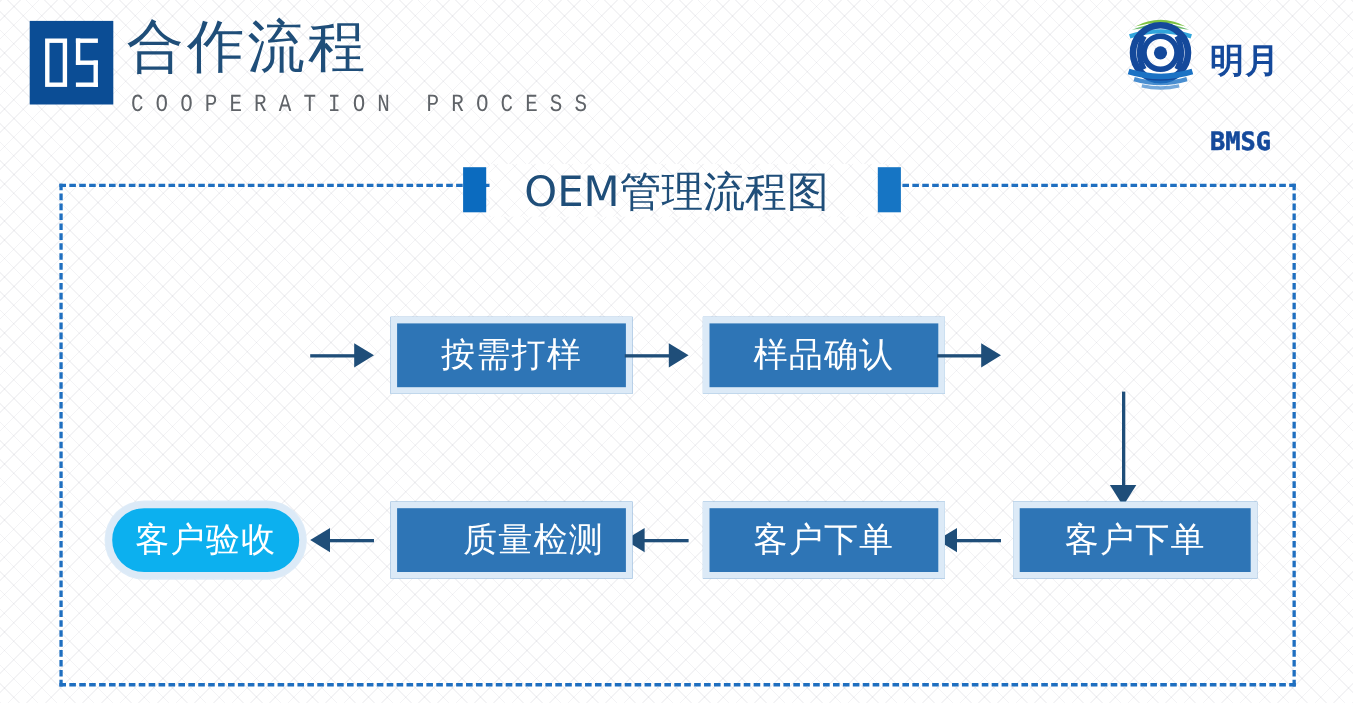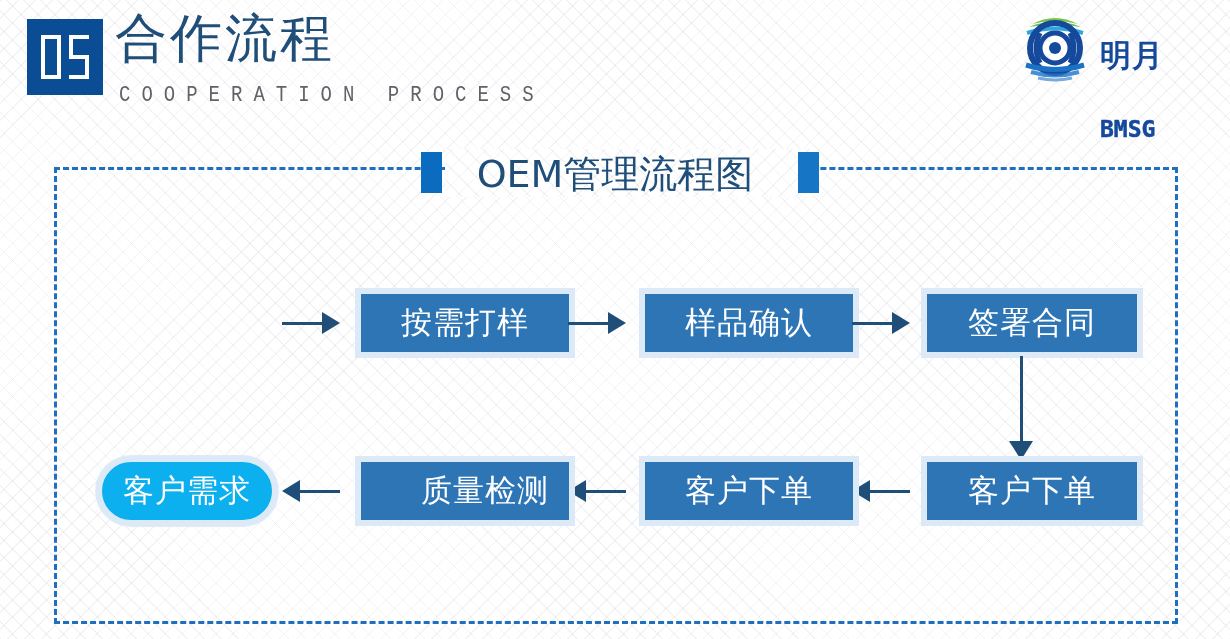--- a/index.html
+++ b/index.html
@@ -91,21 +91,21 @@
     width: 76px; height: 76px;
     display: flex;
     align-items: center;
     justify-content: center;
   }
 
   .title-cn {
     position: absolute;
     left: 115px;
     top: 12px;
-    font-family: Liberation Mono, monospace;
+    font-family: Liberation Sans, sans-serif;
     font-size: 52px;
     line-height: 62px;
     color: #1F4E79;
     letter-spacing: 3px;
     white-space: nowrap;
   }
   .title-en {
     position: absolute;
     left: 119px;
     top: 82px;
@@ -342,21 +342,20 @@
     <div class="head-right"></div>
   </div>
 
   <div class="node node-rect" style="left:628px; top:288px; width:220px; height:70px;">样品确认</div>
 
   <div class="arrow-h" style="left:852px; top:305px; width:58px; height:36px;">
     <div class="arrow-line-h" style="left:0; width:44px;"></div>
     <div class="head-right"></div>
   </div>
 
-  <div class="node node-rect" style="left:910px; top:288px; width:222px; height:70px;">签署合同</div>
 
   <div class="arrow-v" style="left:1005px; top:356px; width:32px; height:104px;">
     <div class="arrow-line-v" style="top:0; height:88px;"></div>
     <div class="head-down"></div>
   </div>
 
   <div class="node node-rect" style="left:910px; top:456px; width:222px; height:70px;font-family:Liberation Mono, monospace;">客户下单</div>
 
   <div class="arrow-h" style="left:852px; top:473px; width:58px; height:36px;">
     <div class="arrow-line-h" style="right:0; width:44px;"></div>
@@ -370,15 +369,15 @@
     <div class="head-left"></div>
   </div>
 
   <div class="node node-rect" style="left:344px; top:456px; width:220px; height:70px;padding-left:40px;">质量检测</div>
 
   <div class="arrow-h" style="left:282px; top:473px; width:58px; height:36px;">
     <div class="arrow-line-h" style="right:0; width:44px;"></div>
     <div class="head-left"></div>
   </div>
 
-  <div class="node node-pill" style="left:96px;  top:456px; width:182px; height:70px;">客户需求</div>
+  <div class="node node-pill" style="left:96px;  top:456px; width:182px; height:70px;">客户验收</div>
 
 </div>
 
 </body></html>

